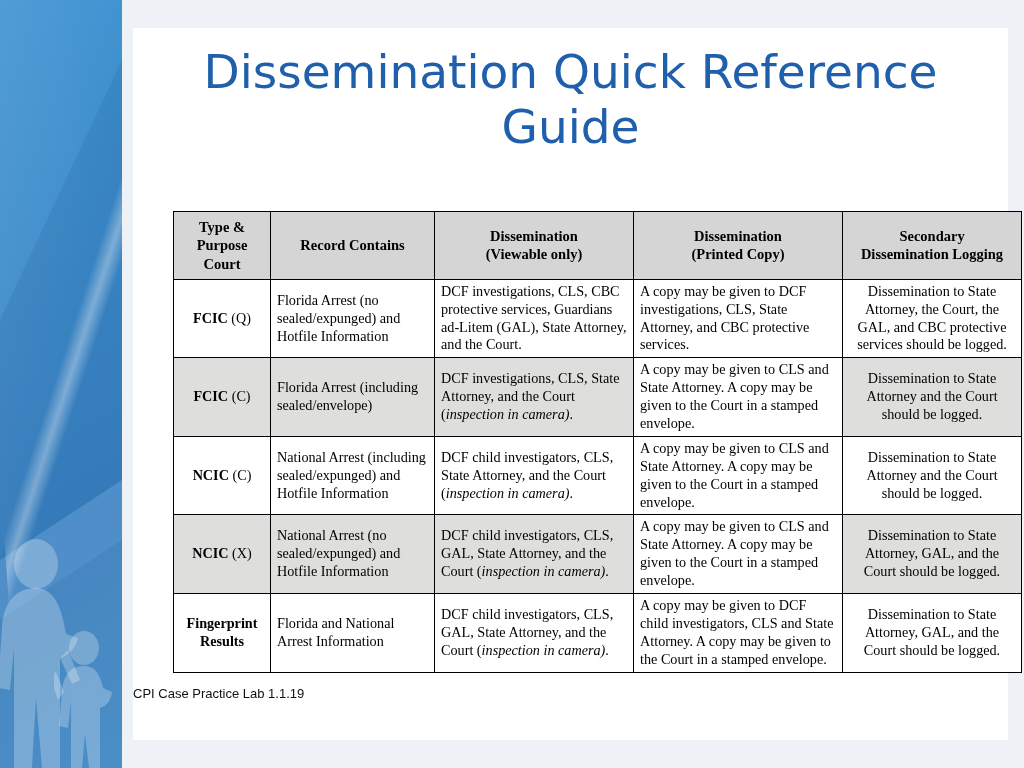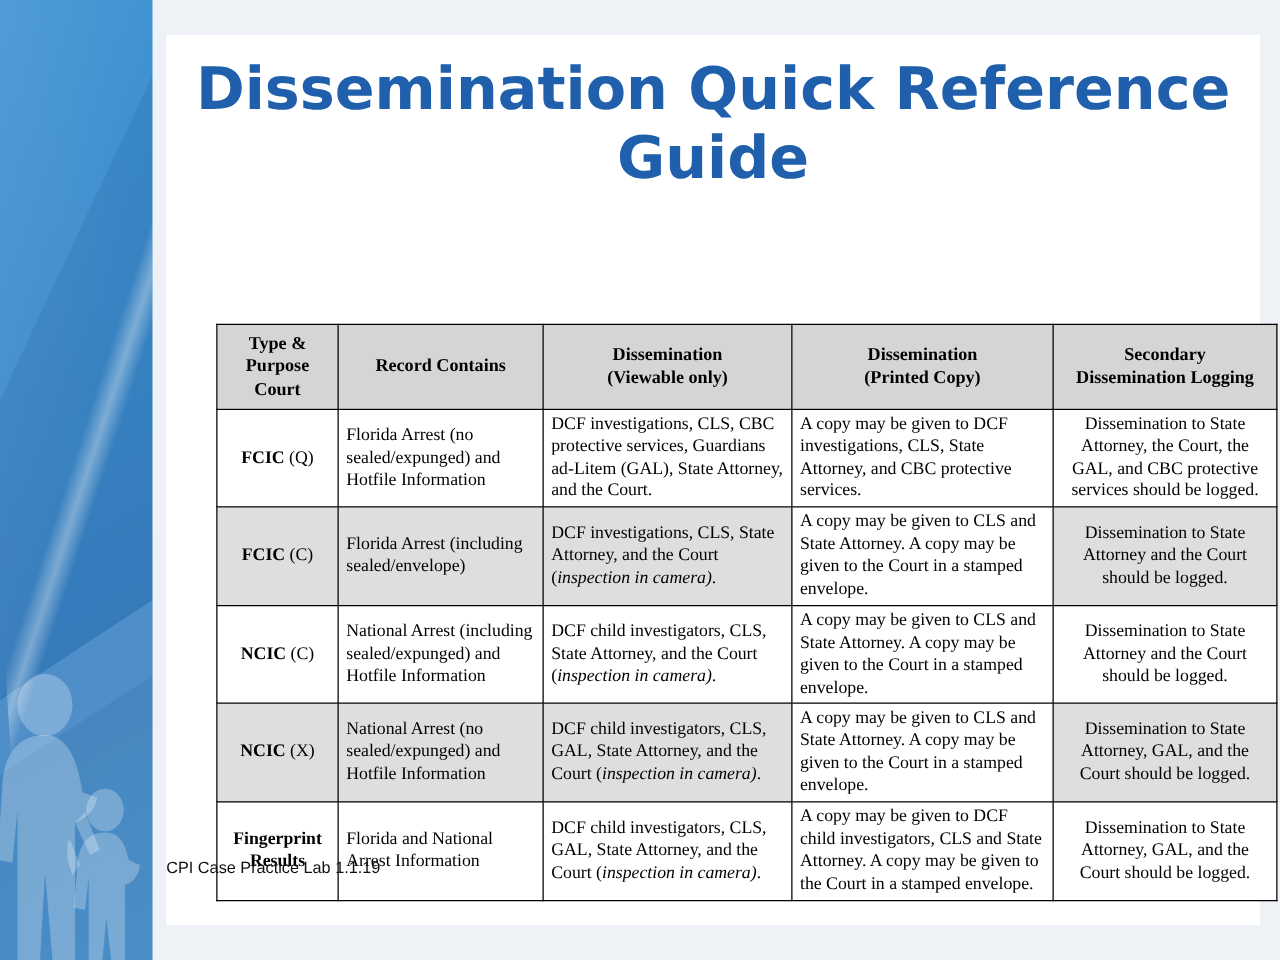--- a/index.html
+++ b/index.html
@@ -87,36 +87,35 @@
 
   
   #title {
     position: absolute;
     left: 133px;
     top: 44px;
     width: 875px;
     text-align: center;
     color: #1f5fab;
     font-family: "DejaVu Sans", sans-serif;
-    font-weight: bold;
+    font-weight: normal;
     font-size: 47px;
     line-height: 1.17;
     letter-spacing: 0px;
   }
 
   
   #qr-table {
     position: absolute;
     left: 173px;
     top: 211px;
     width: 803px;
     border-collapse: collapse;
     font-family: "Liberation Serif", serif;
     table-layout: fixed;
-    margin-top: 48px;
   }
   #qr-table td, #qr-table th {
     border: 1px solid #000000;
     vertical-align: middle;
     padding: 3px 6px;
     font-size: 14.2px;
     line-height: 1.26;
     color: #000;
   }
   #qr-table thead th {

